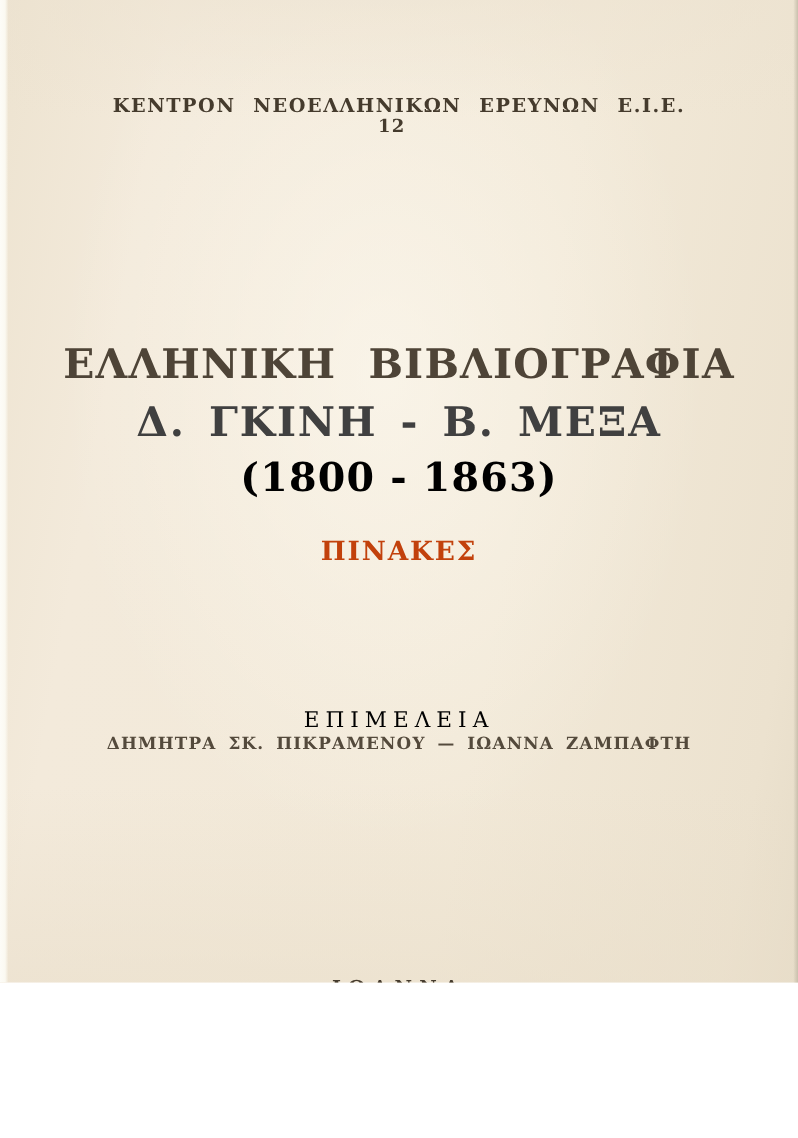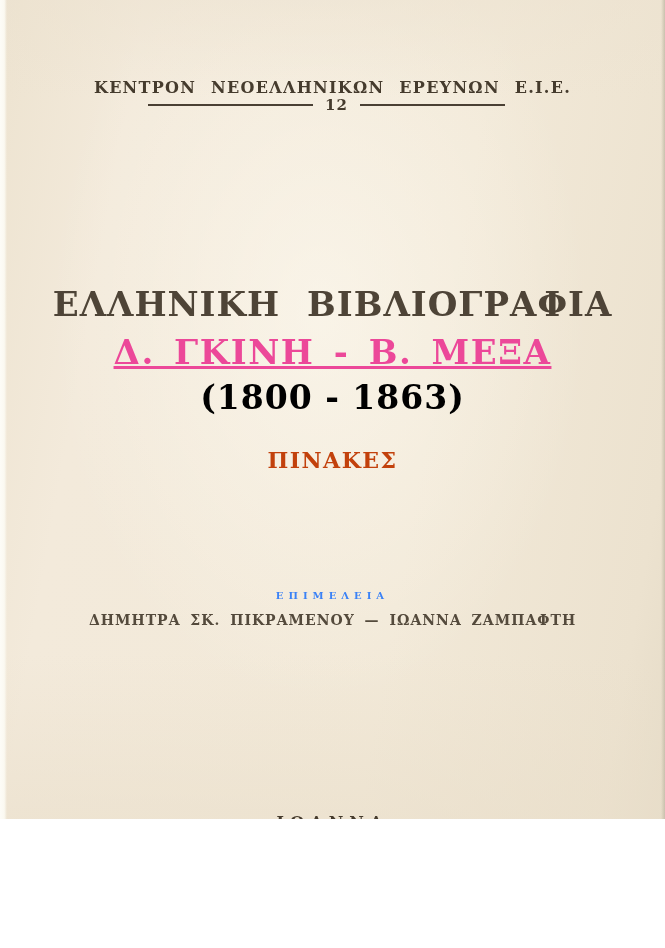--- a/index.html
+++ b/index.html
@@ -70,43 +70,44 @@
   }
 
   .series-row {
     position: absolute;
     left: 148px;
     top: 95px;
     width: 357px;
     height: 20px;
     display: flex;
     align-items: center;
+    flex-direction: column;
   }
   .rule {
     height: 2px;
     background: #4a4034;
   }
   .rule-left  { width: 165px; margin-right: 12px; }
   .rule-right { flex: 1; margin-left: 12px; }
   .series-number {
     font-size: 15px;
     font-weight: bold;
     letter-spacing: 1px;
     color: #453b2d;
     line-height: 20px;
   }
 
   .title-line1 { top: 284px; font-size: 34px; font-weight: bold; letter-spacing: 1px; word-spacing: 14px; color: #4e4437; }
-  .title-line2 { top: 332px; font-size: 34px; font-weight: bold; letter-spacing: 1.5px; word-spacing: 6px; color: #ec4899; text-decoration: underline; }
+  .title-line2 { top: 332px; font-size: 34px; font-weight: bold; letter-spacing: 1.5px; word-spacing: 6px; color: #404040; }
   .title-years { top: 378px; font-size: 33px; font-weight: bold; letter-spacing: 1px; color: #000000; text-align: center; }
 
   .subtitle-line1 { top: 447px; font-size: 22px; font-weight: bold; letter-spacing: 1.5px; color: #c2410c; }
   .subtitle-line2 { top: 482px; font-size: 25px; font-weight: bold; letter-spacing: 1px; word-spacing: 12px; color: #4e4437; }
 
-  .editors-label { top: 590px; font-size: 10px; font-weight: bold; letter-spacing: 5px; color: #3b82f6; }
+  .editors-label { top: 590px; font-size: 18px; font-weight: normal; letter-spacing: 5px; color: #000000; }
   .editors-names { top: 612px; font-size: 14px; font-weight: bold; letter-spacing: 1px; word-spacing: 4px; color: #544a3c; }
 
   .imprint-city { top: 813px; font-size: 16px; font-weight: bold; letter-spacing: 6px; color: #453b2d; }
   .imprint-year { top: 836px; font-size: 16px; font-weight: bold; letter-spacing: 6px; color: #453b2d; }
 </style>
 </head>
 <body>
 
 <div class="stage">
   <div class="paper"></div>

